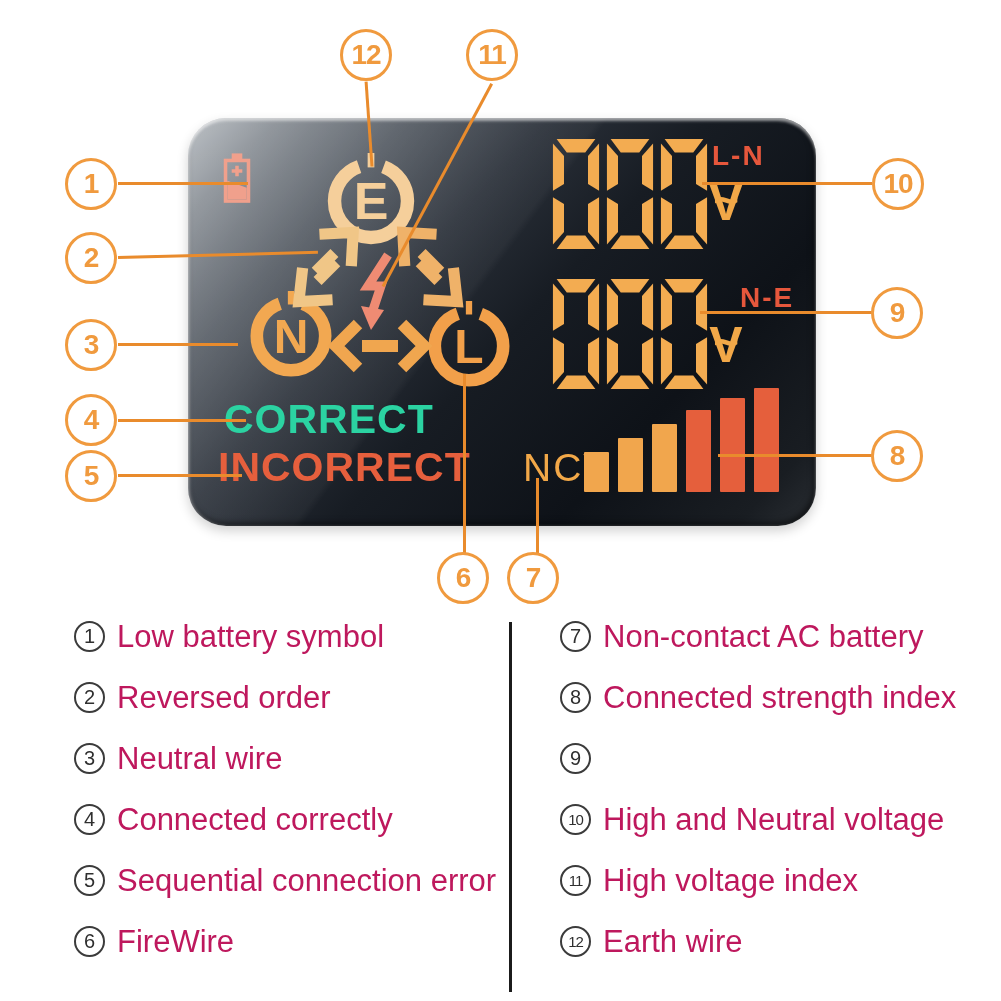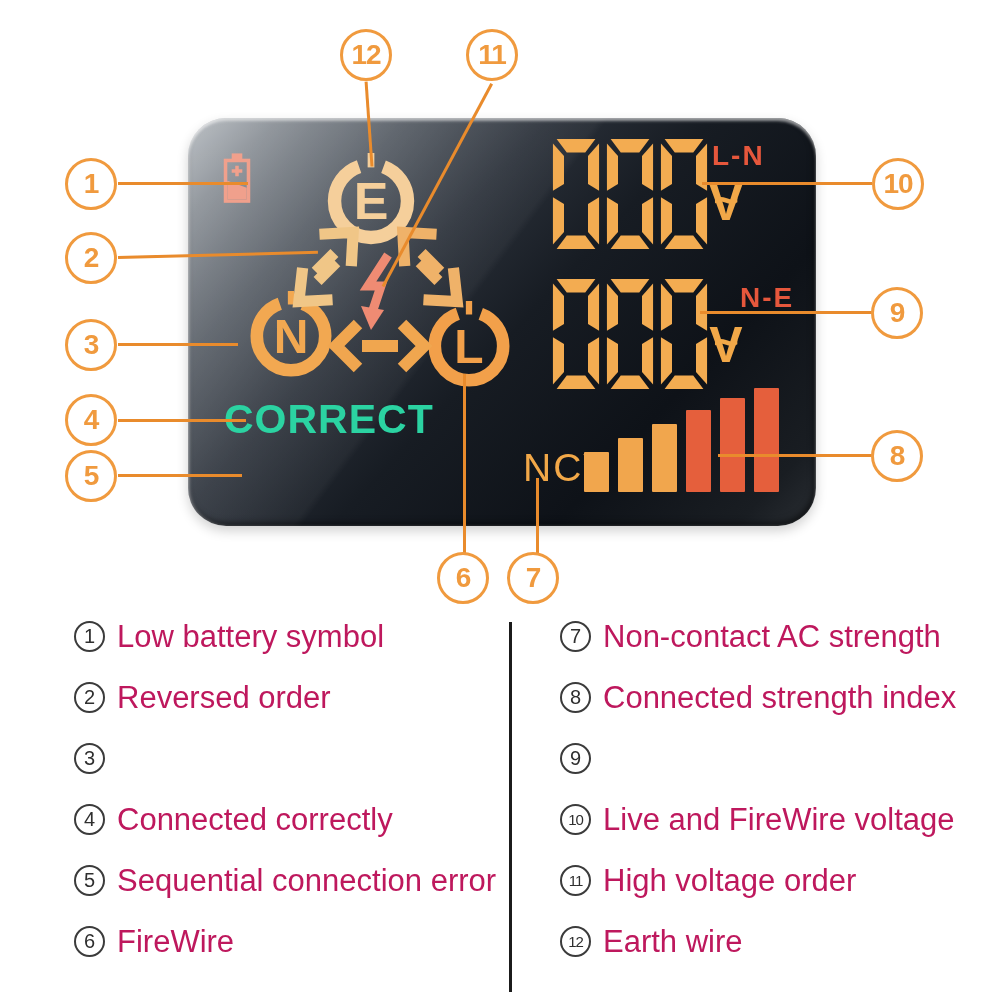--- a/index.html
+++ b/index.html
@@ -199,20 +199,21 @@
           <use href="#seg0"></use>
         </svg>
       </div>
     <div class="dlab lab2">N-E</div>
     <div class="vunit vu2">
       <span class="tilde">~</span>
       <span class="vee">V</span>
     </div>
 
     <div class="t-correct">CORRECT</div>
+    <div class="t-incorrect">INCORRECT</div>
     <div class="t-ncv">NCV</div>
 
     <div class="bars">
         <div class="bar" style="height: 40px; background: rgb(241, 166, 77);"></div>
         <div class="bar" style="height: 54px; background: rgb(241, 166, 77);"></div>
         <div class="bar" style="height: 68px; background: rgb(241, 166, 77);"></div>
         <div class="bar" style="height: 82px; background: rgb(229, 95, 60);"></div>
         <div class="bar" style="height: 94px; background: rgb(229, 95, 60);"></div>
         <div class="bar" style="height: 104px; background: rgb(229, 95, 60);"></div>
       </div>
@@ -250,54 +251,55 @@
     <div class="lrow">
       <span class="lgnum">1</span>
       <span class="ltext">Low battery symbol</span>
     </div>
     <div class="lrow">
       <span class="lgnum">2</span>
       <span class="ltext">Reversed order</span>
     </div>
     <div class="lrow">
       <span class="lgnum">3</span>
+      <span class="ltext">Neutral wire</span>
     </div>
     <div class="lrow">
       <span class="lgnum">4</span>
       <span class="ltext">Connected correctly</span>
     </div>
     <div class="lrow">
       <span class="lgnum">5</span>
       <span class="ltext">Sequential connection error</span>
     </div>
     <div class="lrow">
       <span class="lgnum">6</span>
       <span class="ltext">FireWire</span>
     </div>
   </div>
 
   <div class="legend-col legend-right">
     <div class="lrow">
       <span class="lgnum">7</span>
-      <span class="ltext">Non-contact AC strength</span>
+      <span class="ltext">Non-contact AC battery</span>
     </div>
     <div class="lrow">
       <span class="lgnum">8</span>
       <span class="ltext">Connected strength index</span>
     </div>
     <div class="lrow">
       <span class="lgnum">9</span>
     </div>
     <div class="lrow two">
       <span class="lgnum">10</span>
-      <span class="ltext">Live and FireWire voltage</span>
+      <span class="ltext">High and Neutral voltage</span>
     </div>
     <div class="lrow two">
       <span class="lgnum">11</span>
-      <span class="ltext">High voltage order</span>
+      <span class="ltext">High voltage index</span>
     </div>
     <div class="lrow two">
       <span class="lgnum">12</span>
       <span class="ltext">Earth wire</span>
     </div>
   </div>
 
 </div>
 
 </body></html>

